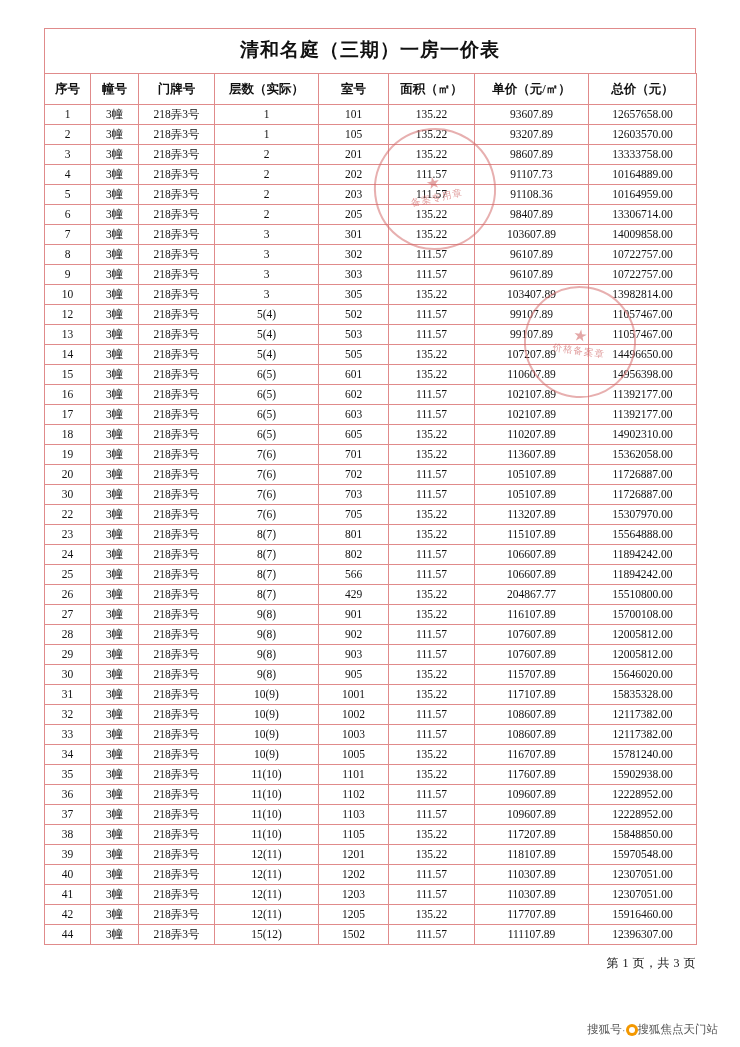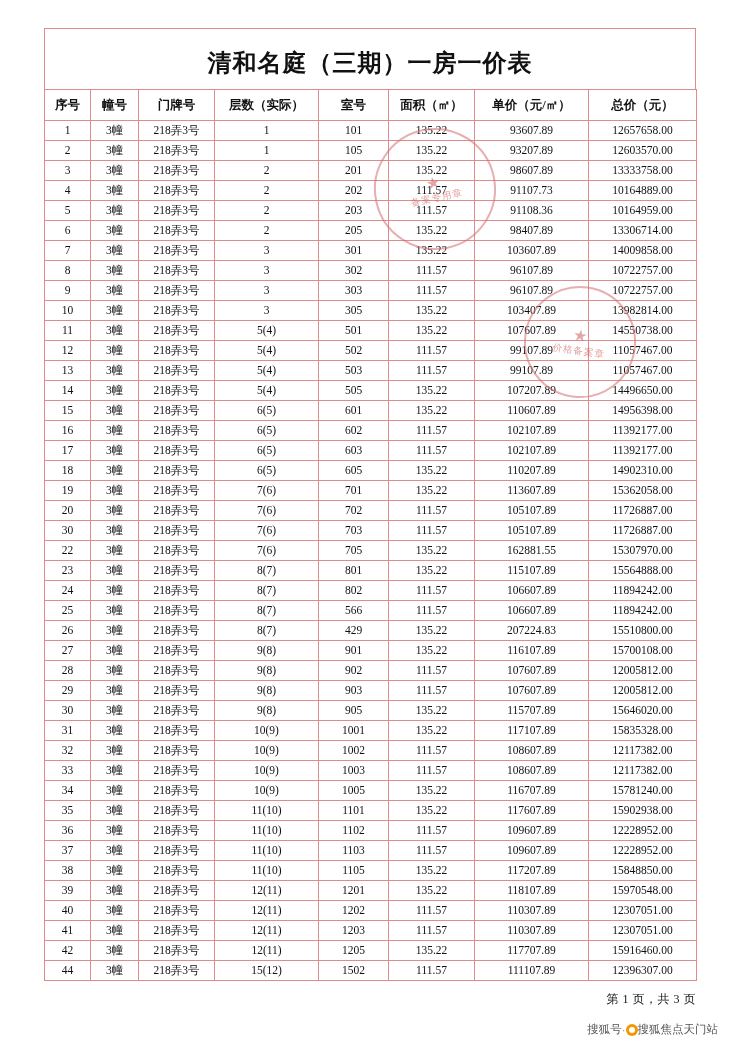--- a/index.html
+++ b/index.html
@@ -17,24 +17,24 @@
   }
   .page {
     position: relative;
     width: 740px;
     height: 1047px;
     box-sizing: border-box;
     padding: 28px 44px 0 44px;
   }
   .doc-title {
     text-align: center;
-    font-size: 24px;
+    font-size: 19px;
     font-weight: bold;
     letter-spacing: 1px;
-    padding: 18px 0 10px 0;
+    padding: 8px 0 10px 0;
     border: 1px solid #e08b8b;
     border-bottom: none;
     background: #fff;
   }
   table.price-table {
     width: 100%;
     border-collapse: collapse;
     table-layout: fixed;
     background: transparent;
   }
@@ -273,30 +273,20 @@
           <td>10</td>
           <td>3幢</td>
           <td>218弄3号</td>
           <td>3</td>
           <td>305</td>
           <td class="num-cell">135.22</td>
           <td class="num-cell">103407.89</td>
           <td class="num-cell">13982814.00</td>
         </tr>
         <tr>
-          <td>11</td>
-          <td>3幢</td>
-          <td>218弄3号</td>
-          <td>5(4)</td>
-          <td>501</td>
-          <td class="num-cell">135.22</td>
-          <td class="num-cell">107607.89</td>
-          <td class="num-cell">14550738.00</td>
-        </tr>
-        <tr>
           <td>12</td>
           <td>3幢</td>
           <td>218弄3号</td>
           <td>5(4)</td>
           <td>502</td>
           <td class="num-cell">111.57</td>
           <td class="num-cell">99107.89</td>
           <td class="num-cell">11057467.00</td>
         </tr>
         <tr>
@@ -389,21 +379,21 @@
           <td class="num-cell">105107.89</td>
           <td class="num-cell">11726887.00</td>
         </tr>
         <tr>
           <td>22</td>
           <td>3幢</td>
           <td>218弄3号</td>
           <td>7(6)</td>
           <td>705</td>
           <td class="num-cell">135.22</td>
-          <td class="num-cell">162881.55</td>
+          <td class="num-cell">113207.89</td>
           <td class="num-cell">15307970.00</td>
         </tr>
         <tr>
           <td>23</td>
           <td>3幢</td>
           <td>218弄3号</td>
           <td>8(7)</td>
           <td>801</td>
           <td class="num-cell">135.22</td>
           <td class="num-cell">115107.89</td>
@@ -429,21 +419,21 @@
           <td class="num-cell">106607.89</td>
           <td class="num-cell">11894242.00</td>
         </tr>
         <tr>
           <td>26</td>
           <td>3幢</td>
           <td>218弄3号</td>
           <td>8(7)</td>
           <td>429</td>
           <td class="num-cell">135.22</td>
-          <td class="num-cell">207224.83</td>
+          <td class="num-cell">204867.77</td>
           <td class="num-cell">15510800.00</td>
         </tr>
         <tr>
           <td>27</td>
           <td>3幢</td>
           <td>218弄3号</td>
           <td>9(8)</td>
           <td>901</td>
           <td class="num-cell">135.22</td>
           <td class="num-cell">116107.89</td>

